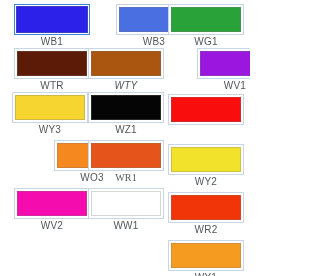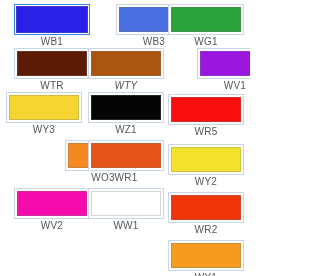--- a/index.html
+++ b/index.html
@@ -86,49 +86,48 @@
         <div class="swatch-color" style="background: rgb(170, 85, 16);"></div>
       </div>
       <span class="swatch-label" style="color: rgb(83, 86, 90);">WTY</span>
     </div>
     <div class="swatch-cell" style="left: 168px; top: 48px; padding-left: 29px;">
       <div class="swatch-frame" style="border-color: rgb(201, 214, 229);">
         <div class="swatch-color" style="background: rgb(155, 22, 223);"></div>
       </div>
       <span class="swatch-label" style="color: rgb(83, 86, 90);">WV1</span>
     </div>
-    <div class="swatch-cell" style="left: 6px; top: 92px;">
+    <div class="swatch-cell" style="left: 12px; top: 92px;">
       <div class="swatch-frame" style="border-color: rgb(201, 214, 229);">
         <div class="swatch-color" style="background: rgb(246, 213, 48);"></div>
       </div>
       <span class="swatch-label" style="color: rgb(83, 86, 90);">WY3</span>
     </div>
     <div class="swatch-cell" style="left: 88px; top: 92px;">
       <div class="swatch-frame" style="border-color: rgb(201, 214, 229);">
         <div class="swatch-color" style="background: rgb(5, 5, 5);"></div>
       </div>
       <span class="swatch-label" style="color: rgb(83, 86, 90);">WZ1</span>
     </div>
     <div class="swatch-cell" style="left: 168px; top: 94px;">
       <div class="swatch-frame" style="border-color: rgb(201, 214, 229);">
         <div class="swatch-color" style="background: rgb(250, 13, 13);"></div>
       </div>
-      <span class="swatch-label" style="color: rgb(83, 86, 90);">WR5</span>
     </div>
-    <div class="swatch-cell" style="left: 17px; top: 140px; padding-left: 48px;">
+    <div class="swatch-cell" style="left: 6px; top: 140px; padding-left: 48px;">
       <div class="swatch-frame" style="border-color: rgb(201, 214, 229);">
         <div class="swatch-color" style="background: rgb(245, 136, 30);"></div>
       </div>
       <span class="swatch-label" style="color: rgb(83, 86, 90);">WO3</span>
     </div>
     <div class="swatch-cell" style="left: 88px; top: 140px;">
       <div class="swatch-frame" style="border-color: rgb(201, 214, 229);">
         <div class="swatch-color" style="background: rgb(229, 85, 27);"></div>
       </div>
-      <span class="swatch-label" style="color: rgb(83, 86, 90);">WR1</span>
+      <span class="swatch-label" style="color: rgb(83, 86, 90); font-family: Liberation Serif, serif;">WR1</span>
     </div>
     <div class="swatch-cell" style="left: 168px; top: 144px;">
       <div class="swatch-frame" style="border-color: rgb(201, 214, 229);">
         <div class="swatch-color" style="background: rgb(243, 226, 43);"></div>
       </div>
       <span class="swatch-label" style="color: rgb(83, 86, 90);">WY2</span>
     </div>
     <div class="swatch-cell" style="left: 14px; top: 188px;">
       <div class="swatch-frame" style="border-color: rgb(201, 214, 229);">
         <div class="swatch-color" style="background: rgb(245, 12, 174);"></div>

